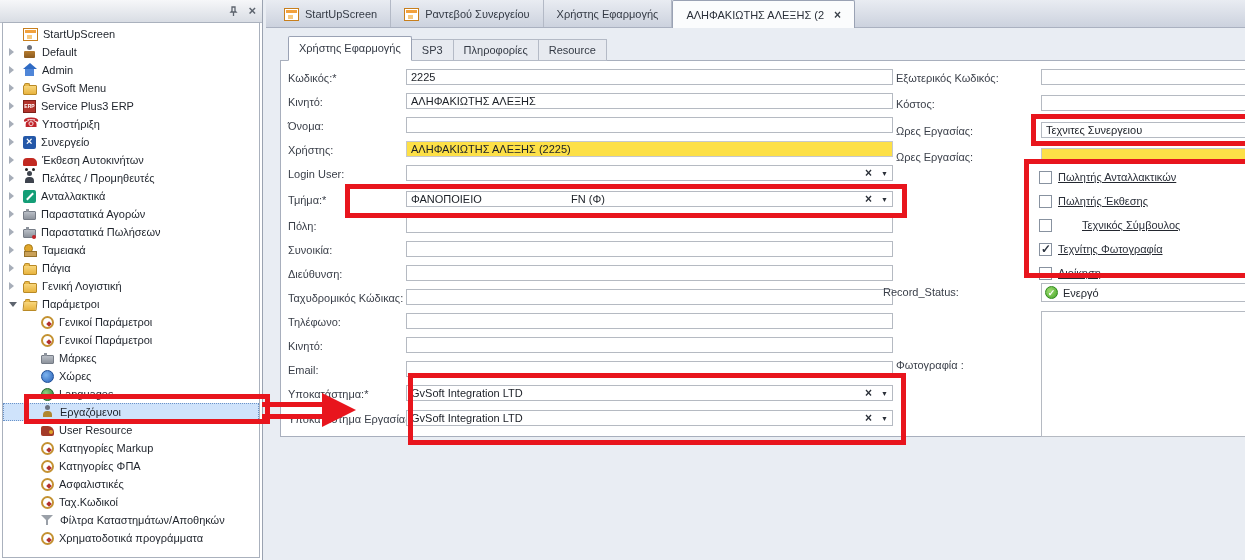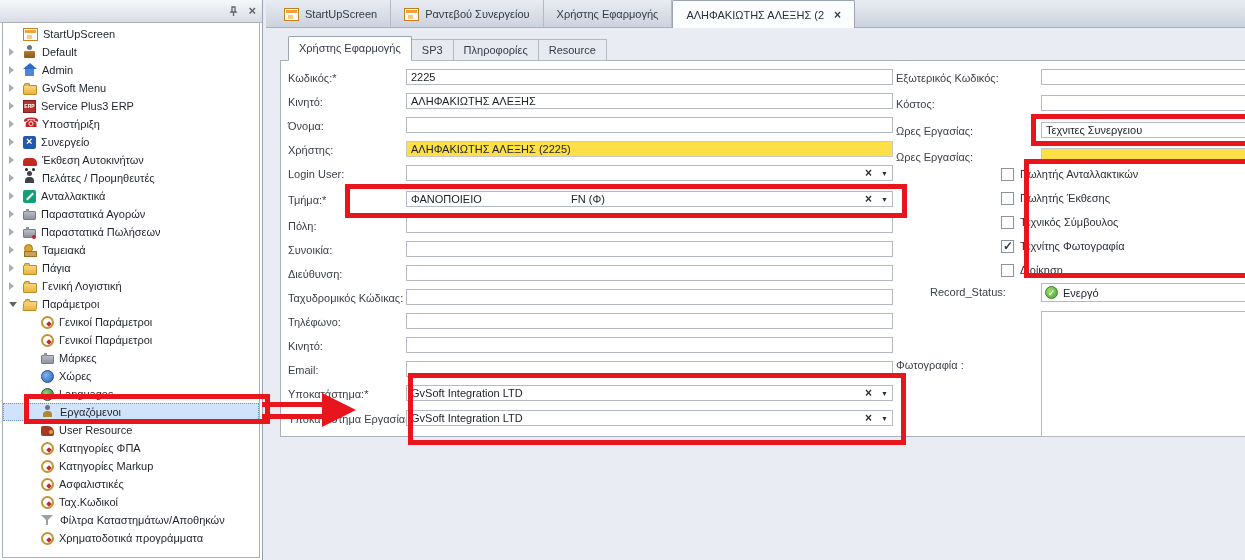--- a/index.html
+++ b/index.html
@@ -88,32 +88,32 @@
   .ffield.readonly{background:#fde047;border-color:#c6c8cc;}
   .ffield .val{white-space:nowrap;overflow:hidden;}
   .ffield.two-part .val{width:160px;flex:none;}
   .ffield .val2{white-space:nowrap;}
   .ffield .ctrls{display:none;margin-left:auto;align-items:center;gap:9px;}
   .ffield.dropdown .ctrls{display:flex;}
   .ffield .fx{font-weight:bold;font-size:12px;color:#2a2f38;line-height:12px;cursor:pointer;}
   .ffield .fdd{font-size:7px;color:#2a2f38;cursor:pointer;}
 
   
-  .cbrow{position:absolute;left:720px;height:18px;display:flex;cursor:pointer;}
+  .cbrow{position:absolute;left:758px;height:18px;display:flex;align-items:center;cursor:pointer;text-decoration:underline;}
   .cbrow .cbx{width:13px;height:13px;background:#fff;border:1px solid #8892a0;box-sizing:border-box;position:relative;flex:none;}
   .cbrow .cbx .mark{display:none;position:absolute;left:1px;top:-2px;font-size:12px;font-weight:bold;color:#2b3340;}
   .cbrow.checked .cbx .mark{display:block;}
   .cbrow .cblabel{margin-left:6px;color:#2b303a;}
 
   
   .status-field{position:absolute;left:760px;width:206px;height:19px;background:#fff;border:1px solid #b5bac2;box-sizing:border-box;display:flex;align-items:center;padding:0 3px;gap:5px;}
   .status-ok-icon{width:13px;height:13px;border-radius:50%;background:radial-gradient(circle at 4px 4px,#9fdc72,#44a427);border:1px solid #2f8a1d;color:#fff;font-size:9px;font-weight:bold;line-height:12px;text-align:center;box-sizing:border-box;flex:none;}
   .photo-box{position:absolute;left:760px;top:250px;width:206px;height:126px;background:#fff;border:1px solid #b5bac2;box-sizing:border-box;}
   .photo-label{position:absolute;left:615px;top:298px;color:#3a3f49;}
-  .rs-label{position:absolute;left:649px;top:225px;color:#3a3f49;}
+  .rs-label{position:absolute;left:602px;top:225px;color:#3a3f49;}
 
   
   .ann{position:absolute;border:5px solid var(--hl);box-sizing:border-box;z-index:60;pointer-events:none;}
   .ann-nav{left:24px;top:394px;width:246px;height:30px;}
   .ann-tmima{left:345px;top:184px;width:562px;height:34px;}
   .ann-ypok{left:408px;top:373px;width:498px;height:72px;}
   .ann-ores{left:1031px;top:114px;width:220px;height:32px;}
   .ann-checks{left:1024px;top:159px;width:227px;height:119px;}
   .arrow-bar{position:absolute;background:var(--hl);z-index:60;pointer-events:none;}
   .arrow-bar.top{left:262px;top:402px;width:66px;height:5px;}
@@ -248,26 +248,26 @@
           <span class="tlabel">Εργαζόμενοι</span>
         </div>
         <div class="trow child">
 
           <span class="ticon user-resource-icon"></span>
           <span class="tlabel">User Resource</span>
         </div>
         <div class="trow child">
 
           <span class="ticon compass-icon"></span>
+          <span class="tlabel">Κατηγορίες Markup</span>
+        </div>
+        <div class="trow child">
+
+          <span class="ticon compass-icon"></span>
           <span class="tlabel">Κατηγορίες ΦΠΑ</span>
-        </div>
-        <div class="trow child">
-
-          <span class="ticon compass-icon"></span>
-          <span class="tlabel">Κατηγορίες Markup</span>
         </div>
         <div class="trow child">
 
           <span class="ticon compass-icon"></span>
           <span class="tlabel">Ασφαλιστικές</span>
         </div>
         <div class="trow child">
 
           <span class="ticon compass-icon"></span>
           <span class="tlabel">Ταχ.Κωδικοί</span>
@@ -498,21 +498,21 @@
             
           </span>
           <span class="cblabel">Πωλητής Ανταλλακτικών</span>
         </div>
         <div class="cbrow" style="top: 131px;">
           <span class="cbx">
             
           </span>
           <span class="cblabel">Πωλητής Έκθεσης</span>
         </div>
-        <div class="cbrow" style="top: 155px;">
+        <div class="cbrow" style="top: 155px; gap: 24px;">
           <span class="cbx">
             
           </span>
           <span class="cblabel">Τεχνικός Σύμβουλος</span>
         </div>
         <div class="cbrow checked" style="top: 179px;">
           <span class="cbx">
             <span class="mark">✓</span>
           </span>
           <span class="cblabel">Τεχνίτης Φωτογραφία</span>

